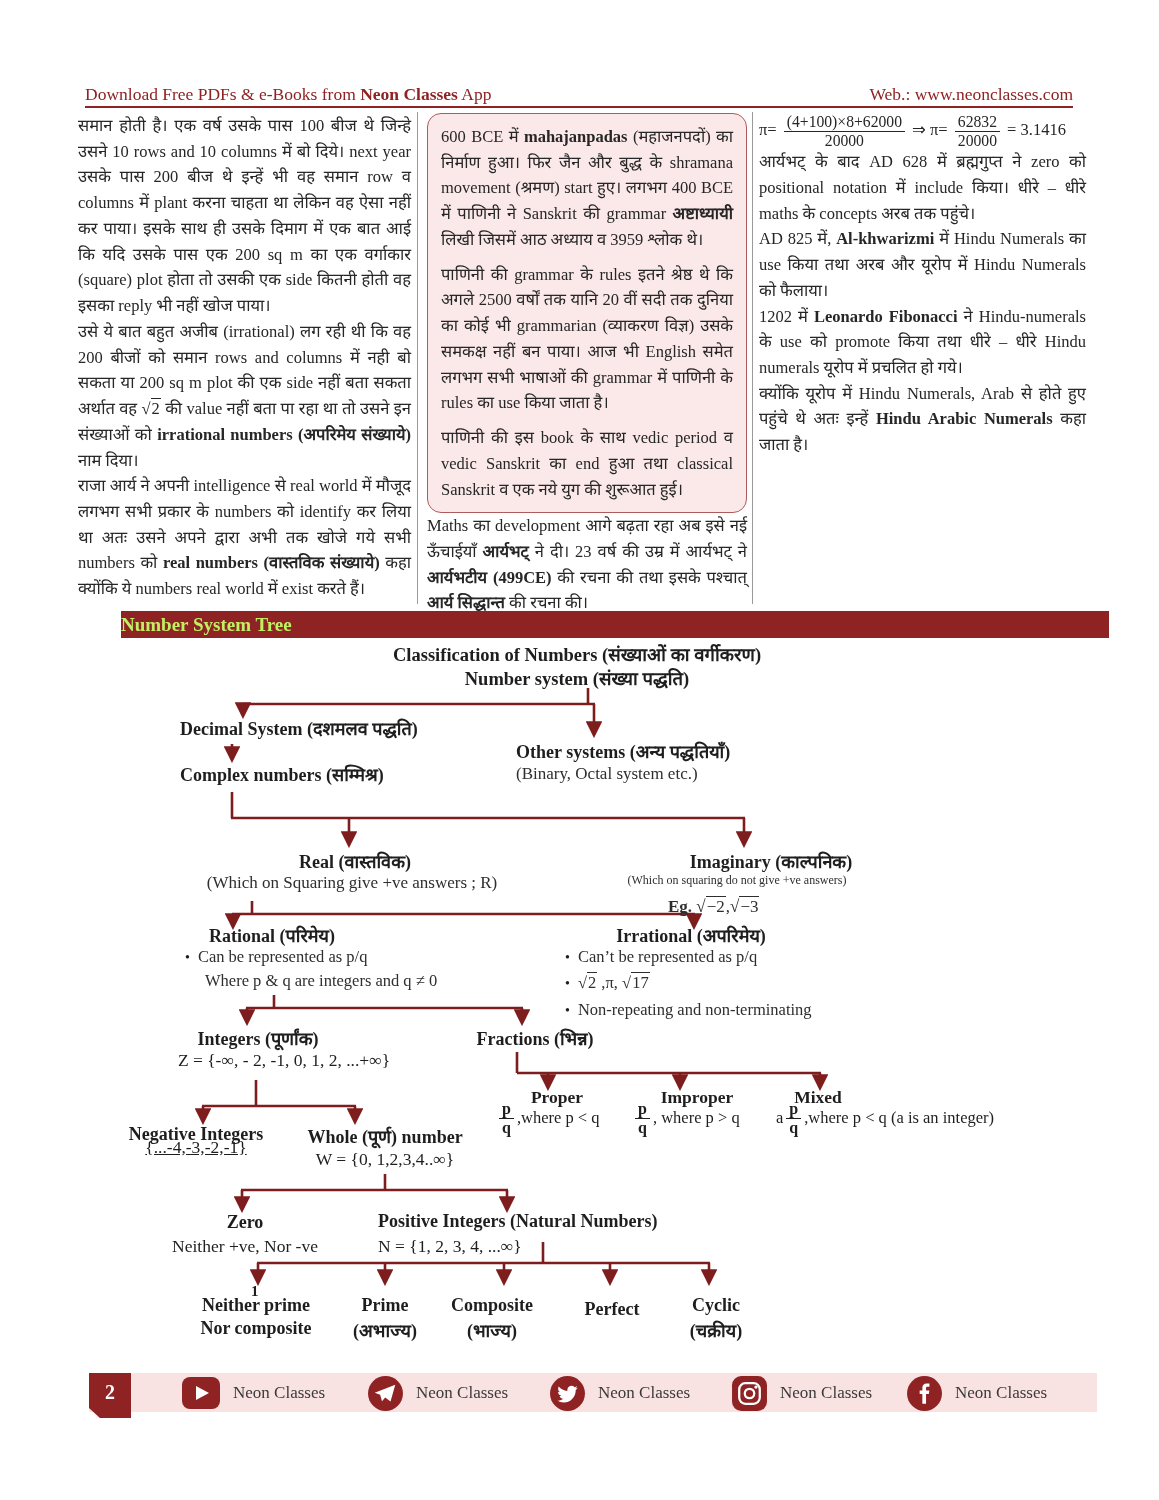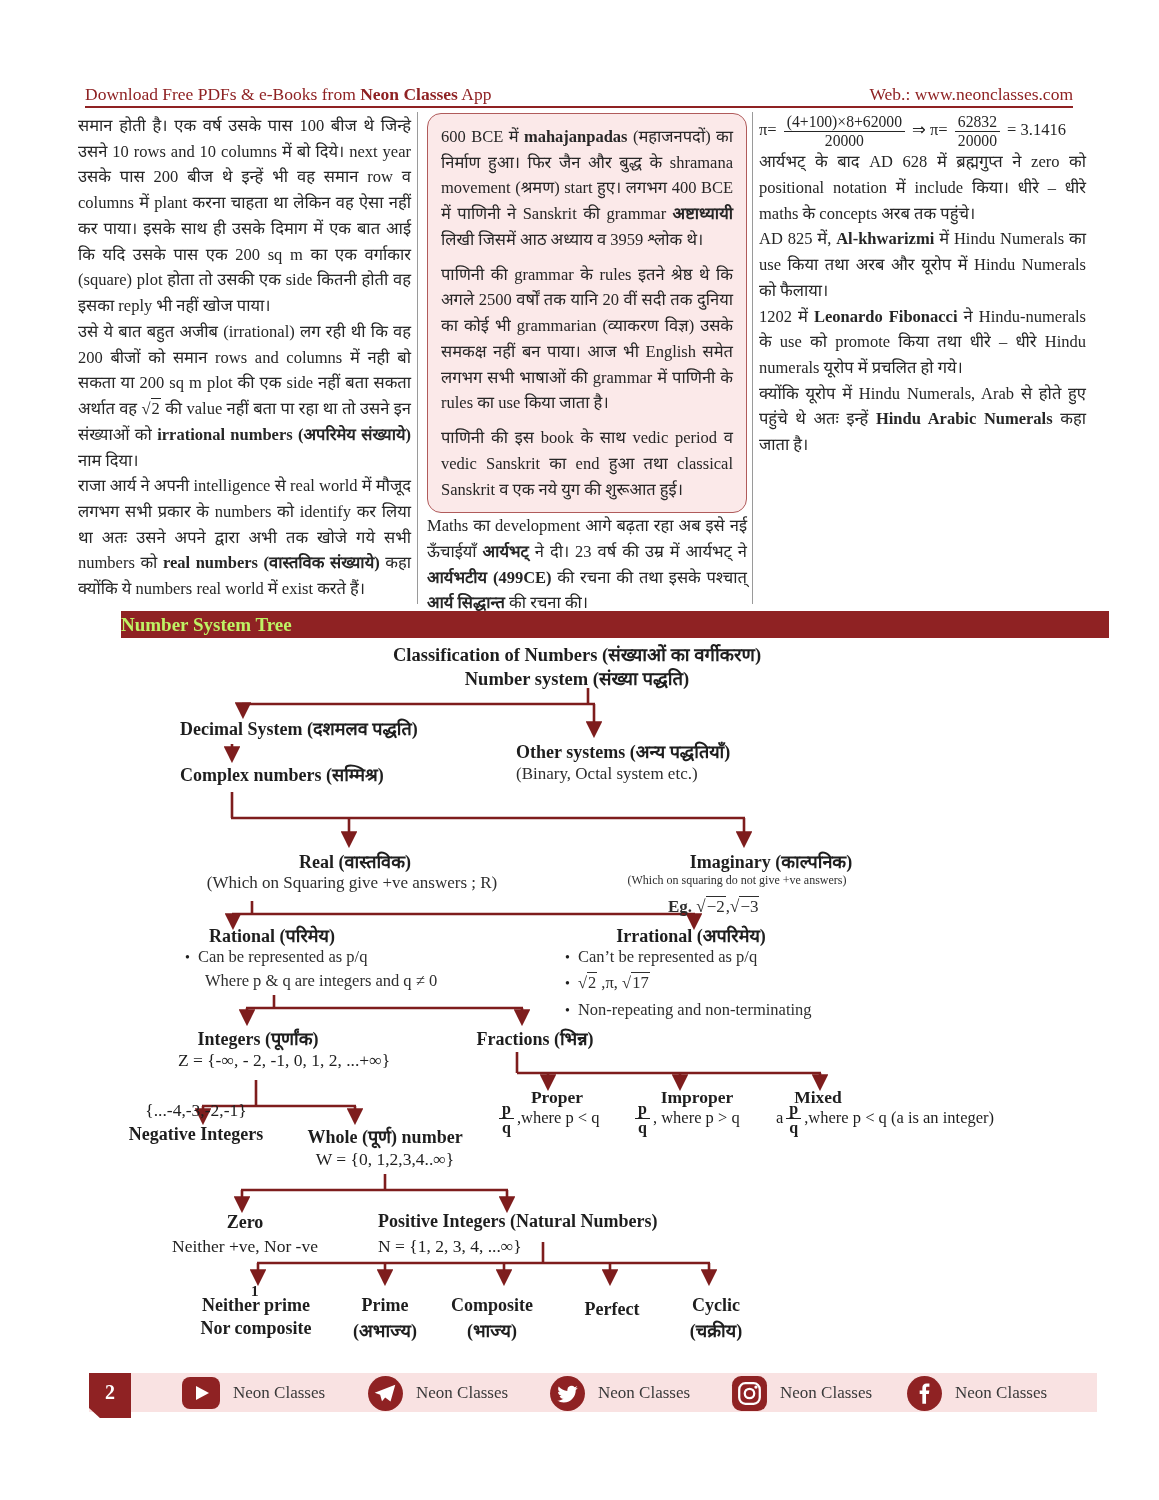--- a/index.html
+++ b/index.html
@@ -188,21 +188,21 @@
   <div class="rule" style="left:776px;top:1100px;">
       <span>a</span>
       <span class="frac">
         <span class="num">p</span>
         <span class="den">q</span>
       </span>
       <span> ,where p &lt; q (a is an integer)</span>
     </div>
 
   <div class="node ctr" style="left:196px;top:1124px;">Negative Integers</div>
-  <div class="set ctr" style="left:196px;top:1100px;">{...-4,-3,-2,-1}</div>
+  <div class="set ctr" style="left:196px;top:1137px;text-decoration:underline;">{...-4,-3,-2,-1}</div>
   <div class="node ctr" style="left:385px;top:1124px;">Whole (पूर्ण) number</div>
   <div class="set ctr" style="left:385px;top:1149px;">W = {0, 1,2,3,4..∞}</div>
 
   <div class="node ctr" style="left:245px;top:1212px;">Zero</div>
   <div class="set ctr" style="left:245px;top:1236px;">Neither +ve, Nor -ve</div>
   <div class="node" style="left:378px;top:1211px;">Positive Integers (Natural Numbers)</div>
   <div class="set" style="left:378px;top:1236px;">N = {1, 2, 3, 4, ...∞}</div>
 
   <div class="node" style="left:251px;top:1283px;font-size:15px;">1</div>
   <div class="node ctr" style="left:256px;top:1295px;">Neither prime</div>

